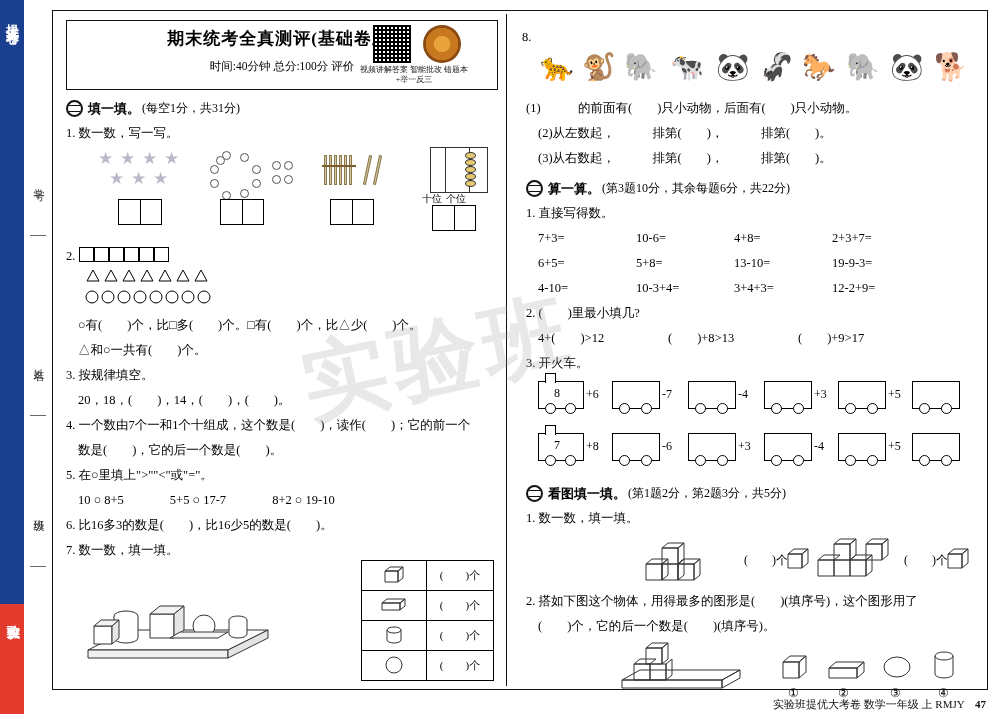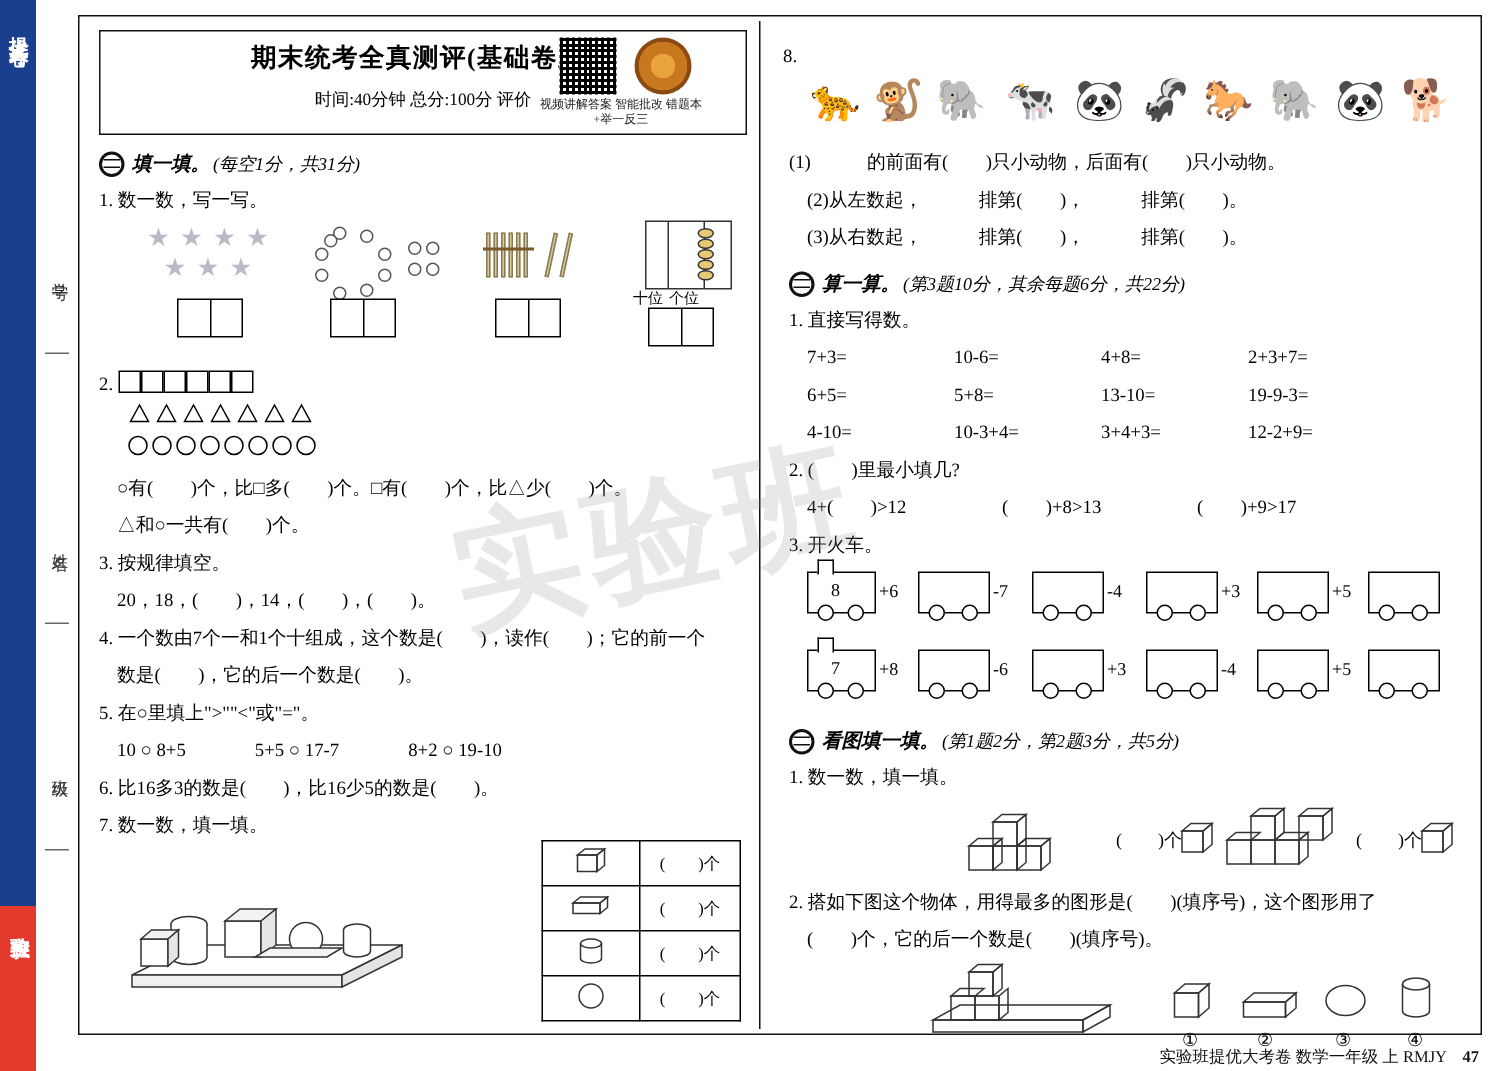--- a/index.html
+++ b/index.html
@@ -164,22 +164,20 @@
     text-align: center;
     color: #222;
   }
 
   
   .sec {
     margin: 10px 0 4px 10px;
     font-size: 13px;
     font-weight: bold;
     display: flex;
-    align-items: center;
-    font-style: italic;
   }
   .sec .bullet {
     display: inline-block;
     width: 13px; height: 13px;
     border-radius: 50%;
     border: 2px solid #111;
     margin-right: 5px;
     position: relative;
   }
   .sec .bullet::after {

